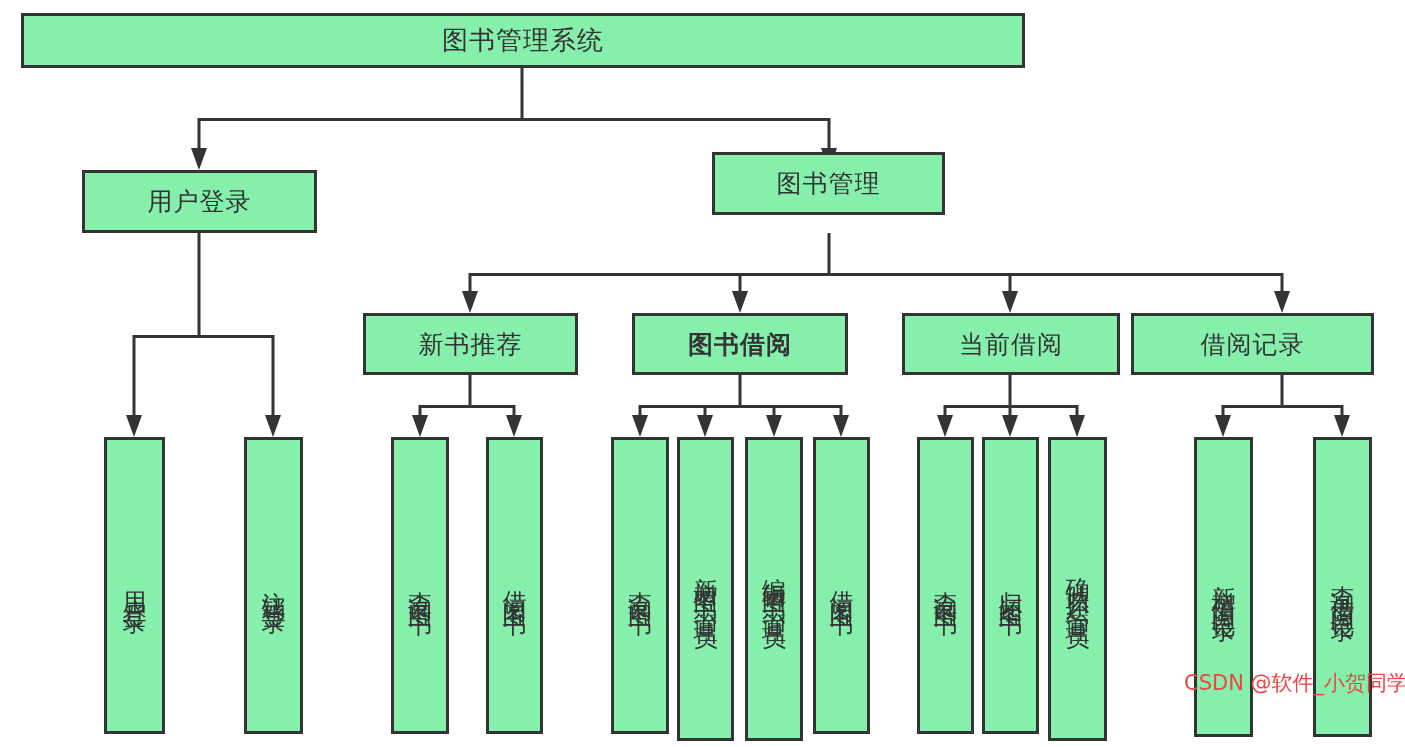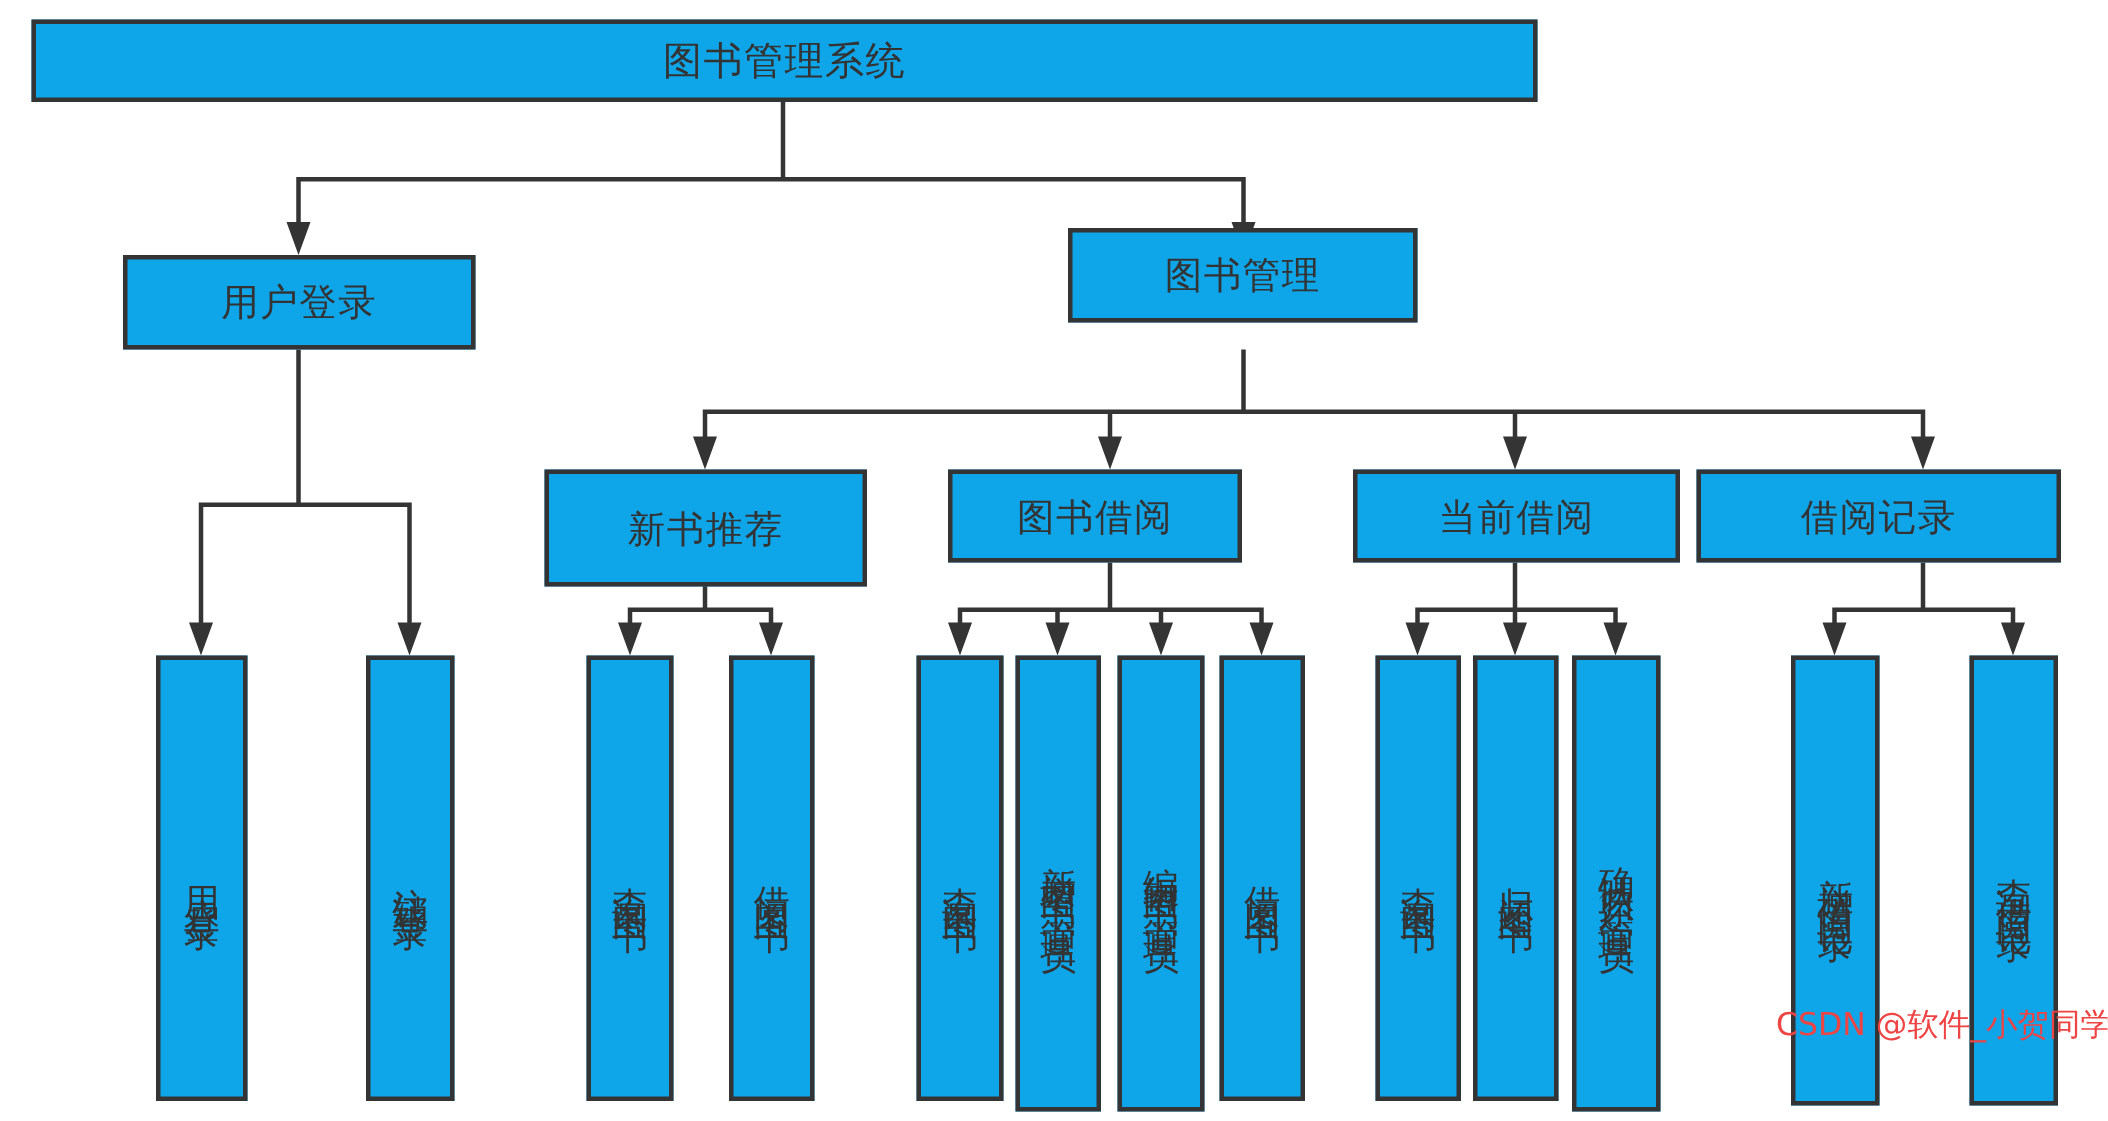--- a/index.html
+++ b/index.html
@@ -24,21 +24,21 @@
   .connectors {
     position: absolute;
     left: 0; top: 0;
     width: 1405px;
     height: 747px;
     pointer-events: none;
   }
   .node {
     position: absolute;
     box-sizing: border-box;
-    background: #0ea5e9;
+    background: #86efac;
     border: 3px solid #343434;
     display: flex;
     align-items: center;
     justify-content: center;
     text-align: center;
   }
   .node.root  { font-size: 26px; letter-spacing: 1px; }
   .node.hbox  { font-size: 25px; letter-spacing: 1px; }
   .node.leaf {
     font-size: 24px;
@@ -126,24 +126,24 @@
     <span>图书管理系统</span>
   </div>
 
   <div class="node hbox" style="left:82px; top:170px; width:235px; height:63px;">
     <span>用户登录</span>
   </div>
   <div class="node hbox" style="left:712px; top:152px; width:233px; height:63px;">
     <span>图书管理</span>
   </div>
 
-  <div class="node hbox" style="left:363px; top:313px; width:215px; height:78px;">
+  <div class="node hbox" style="left:363px; top:313px; width:215px; height:62px;">
     <span>新书推荐</span>
   </div>
-  <div class="node hbox" style="left:632px; top:313px; width:196px; height:62px;">
+  <div class="node hbox" style="left:632px; top:313px; width:216px; height:62px;font-weight:bold;">
     <span>图书借阅</span>
   </div>
   <div class="node hbox" style="left:902px; top:313px; width:218px; height:62px;">
     <span>当前借阅</span>
   </div>
   <div class="node hbox" style="left:1131px; top:313px; width:243px; height:62px;">
     <span>借阅记录</span>
   </div>
 
   <div class="node leaf" style="left:104px; top:437px; width:61px; height:297px;">

